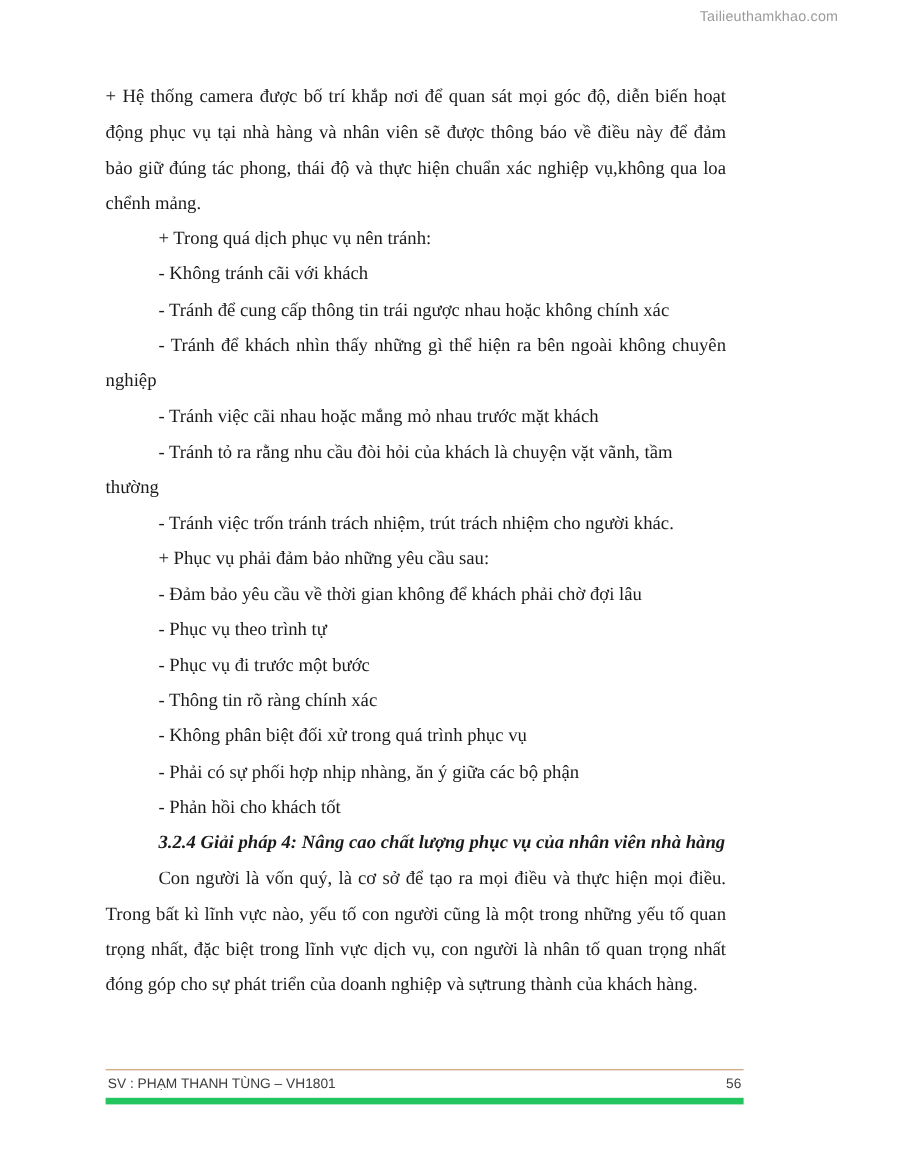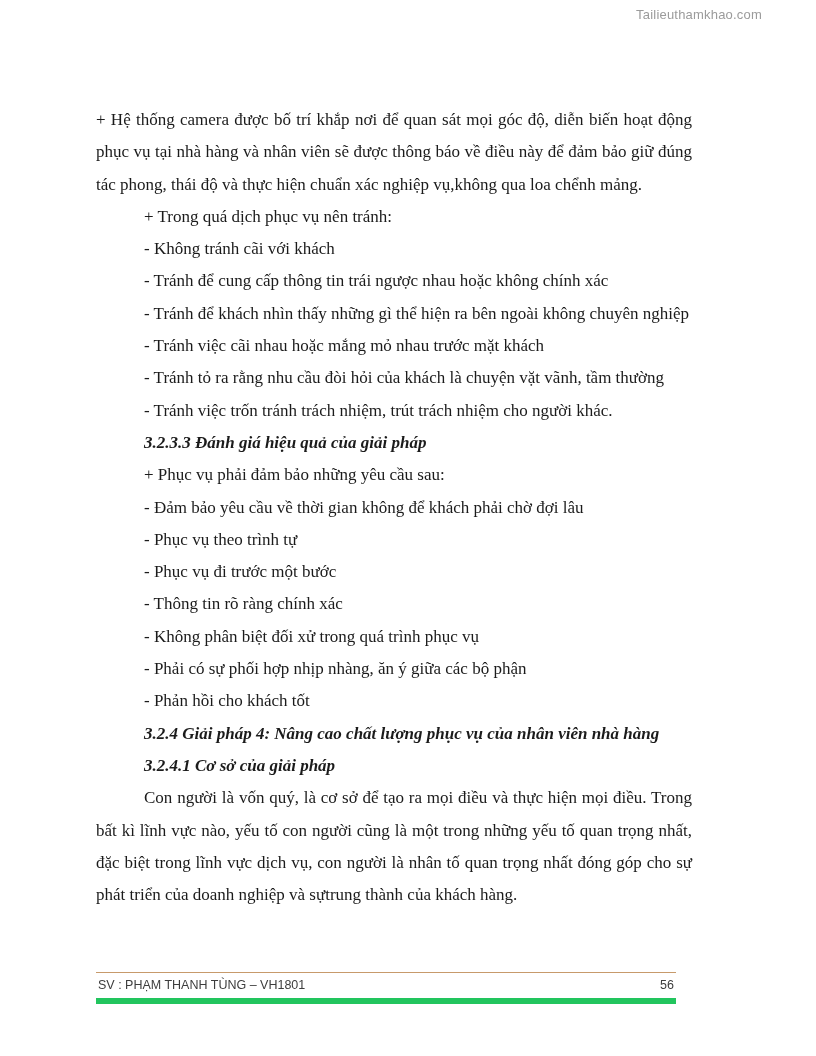--- a/index.html
+++ b/index.html
@@ -22,22 +22,21 @@
     right: 10px;
     font-family: "Liberation Sans", sans-serif;
     font-size: 13px;
     color: #9b9b9b;
     letter-spacing: 0.2px;
   }
   .content {
     position: absolute;
     top: 72px;
     left: 96px;
-    right: 80px;
-    margin-top: 32px;
+    right: 112px;
   }
   .content p {
     margin: 0;
     font-size: 17px;
     line-height: 32.3px;
   }
   .p-indent { text-indent: 48px; }
   .p-justify { text-align: justify; }
   .heading {
     font-weight: bold;
@@ -70,31 +69,29 @@
 
   <div class="content">
     <p class="p-justify">+ Hệ thống camera được bố trí khắp nơi để quan sát mọi góc độ, diễn biến hoạt động phục vụ tại nhà hàng và nhân viên sẽ được thông báo về điều này để đảm bảo giữ đúng tác phong, thái độ và thực hiện chuẩn xác nghiệp vụ,không qua loa chểnh mảng.</p>
     <p class="p-indent">+ Trong quá dịch phục vụ nên tránh:</p>
     <p class="p-indent">- Không tránh cãi với khách</p>
     <p class="p-indent">- Tránh để cung cấp thông tin trái ngược nhau hoặc không chính xác</p>
     <p class="p-indent p-justify">- Tránh để khách nhìn thấy những gì thể hiện ra bên ngoài không chuyên nghiệp</p>
     <p class="p-indent">- Tránh việc cãi nhau hoặc mắng mỏ nhau trước mặt khách</p>
     <p class="p-indent">- Tránh tỏ ra rằng nhu cầu đòi hỏi của khách là chuyện vặt vãnh, tầm thường</p>
     <p class="p-indent">- Tránh việc trốn tránh trách nhiệm, trút trách nhiệm cho người khác.</p>
-    <p class="p-indent heading">3.2.3.3 Đánh giá hiệu quả của giải pháp</p>
     <p class="p-indent">+ Phục vụ phải đảm bảo những yêu cầu sau:</p>
     <p class="p-indent">- Đảm bảo yêu cầu về thời gian không để khách phải chờ đợi lâu</p>
     <p class="p-indent">- Phục vụ theo trình tự</p>
     <p class="p-indent">- Phục vụ đi trước một bước</p>
     <p class="p-indent">- Thông tin rõ ràng chính xác</p>
     <p class="p-indent">- Không phân biệt đối xử trong quá trình phục vụ</p>
     <p class="p-indent">- Phải có sự phối hợp nhịp nhàng, ăn ý giữa các bộ phận</p>
     <p class="p-indent">- Phản hồi cho khách tốt</p>
     <p class="p-indent heading">3.2.4 Giải pháp 4: Nâng cao chất lượng phục vụ của nhân viên nhà hàng</p>
-    <p class="p-indent heading">3.2.4.1 Cơ sở của giải pháp</p>
     <p class="p-indent p-justify">Con người là vốn quý, là cơ sở để tạo ra mọi điều và thực hiện mọi điều. Trong bất kì lĩnh vực nào, yếu tố con người cũng là một trong những yếu tố quan trọng nhất, đặc biệt trong lĩnh vực dịch vụ, con người là nhân tố quan trọng nhất đóng góp cho sự phát triển của doanh nghiệp và sựtrung thành của khách hàng.</p>
   </div>
 
   <div class="footer">
     <div class="footer-row">
       <span>SV : PHẠM THANH TÙNG – VH1801</span>
       <span>56</span>
     </div>
   </div>
 

